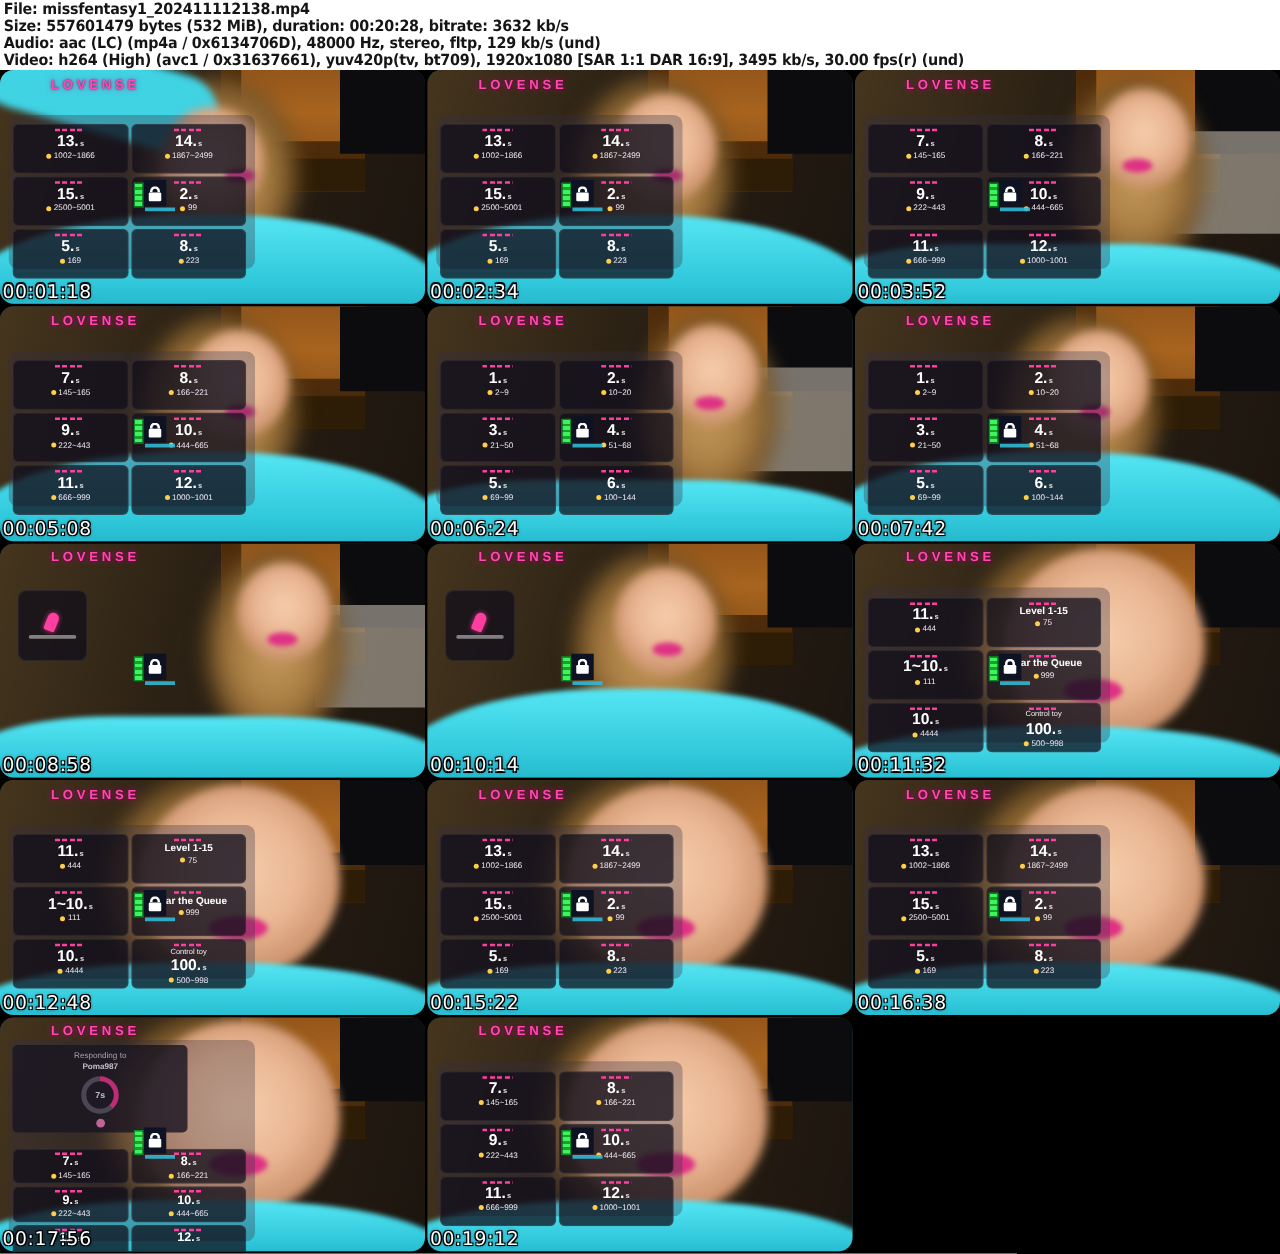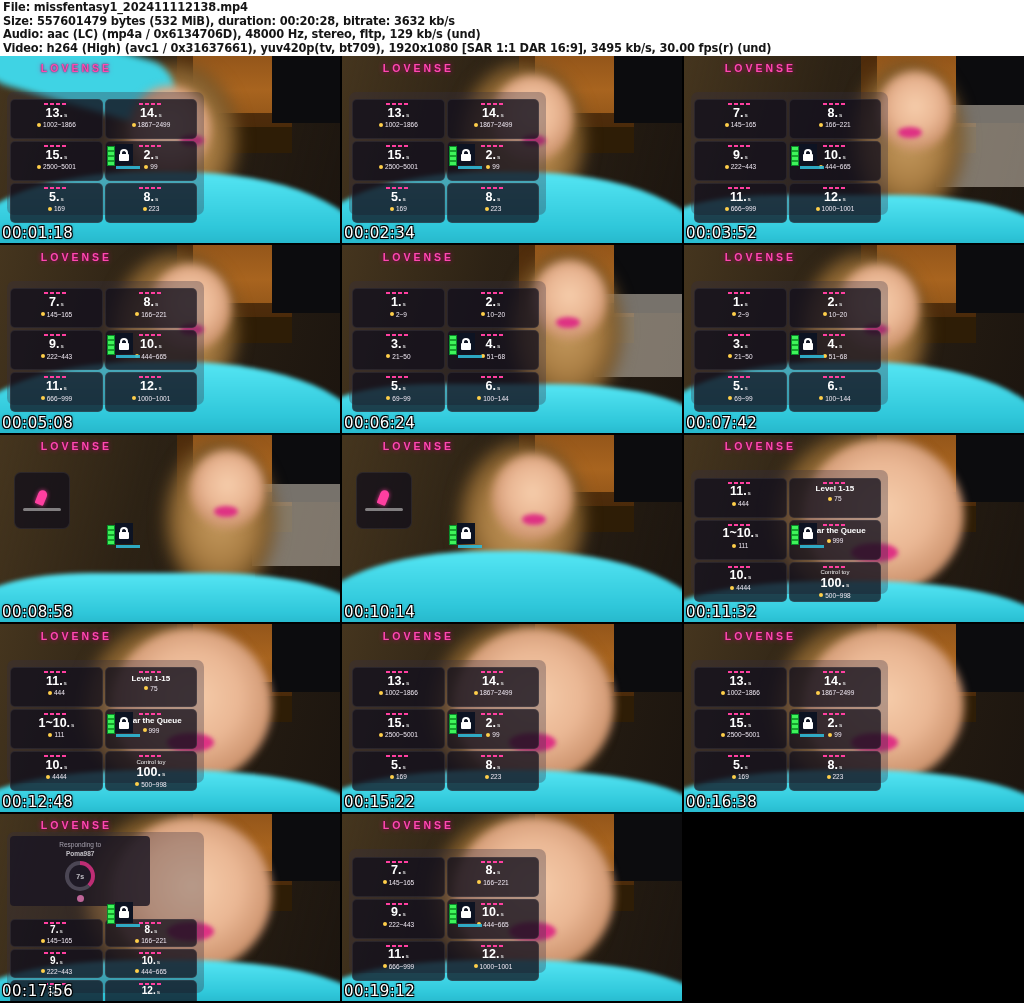--- a/index.html
+++ b/index.html
@@ -6,21 +6,21 @@
     font-family:"Liberation Sans",sans-serif;}
   .sheet{width:1024px;height:1003px;display:flex;flex-direction:column;}
   
   .hdr{height:56px;background:#fff;padding:1px 16px 0 3px;box-sizing:border-box;}
   .hdr div{font-size:12.3px;line-height:13.6px;font-weight:bold;color:#151515;
     letter-spacing:-0.2px;white-space:nowrap;font-family:"DejaVu Sans",sans-serif;
     transform:scaleX(0.93);transform-origin:left;}
   
   .grid{flex:1;display:grid;grid-template-columns:repeat(3,1fr);grid-template-rows:repeat(5,1fr);
     gap:2px;background:#000;padding-bottom:2px;box-sizing:border-box;}
-  .thumb{position:relative;overflow:hidden;background:#0c4a6e;}
+  .thumb{position:relative;overflow:hidden;background:#0c4a6e;border-radius:11px;}
   
   .thumb .bg{position:absolute;inset:0;
     background:linear-gradient(104deg,#45351e 0%,#32271647 40%,#1c150f 100%),#2a2014;}
   .cabinet{position:absolute;left:52%;top:0;width:34%;height:52%;
     background:linear-gradient(#94561a,#a8641f 35%,#7c4713);
     box-shadow:inset 0 -26px 0 #2e1d06,inset 16px -40px 0 rgba(20,10,0,.55);}
   .corner{position:absolute;right:0;top:0;width:20%;height:36%;background:#0c0c0e;}
   .wall{position:absolute;right:0;top:26%;width:26%;height:44%;background:#cfc7b8;opacity:.55;display:none;}
   .hair{position:absolute;left:28%;top:-2%;width:50%;height:112%;filter:blur(8px);
     background:radial-gradient(50% 50% at 50% 42%,#c79c60 0%,#a97d43 45%,#6e4e23 72%,transparent 76%);}

